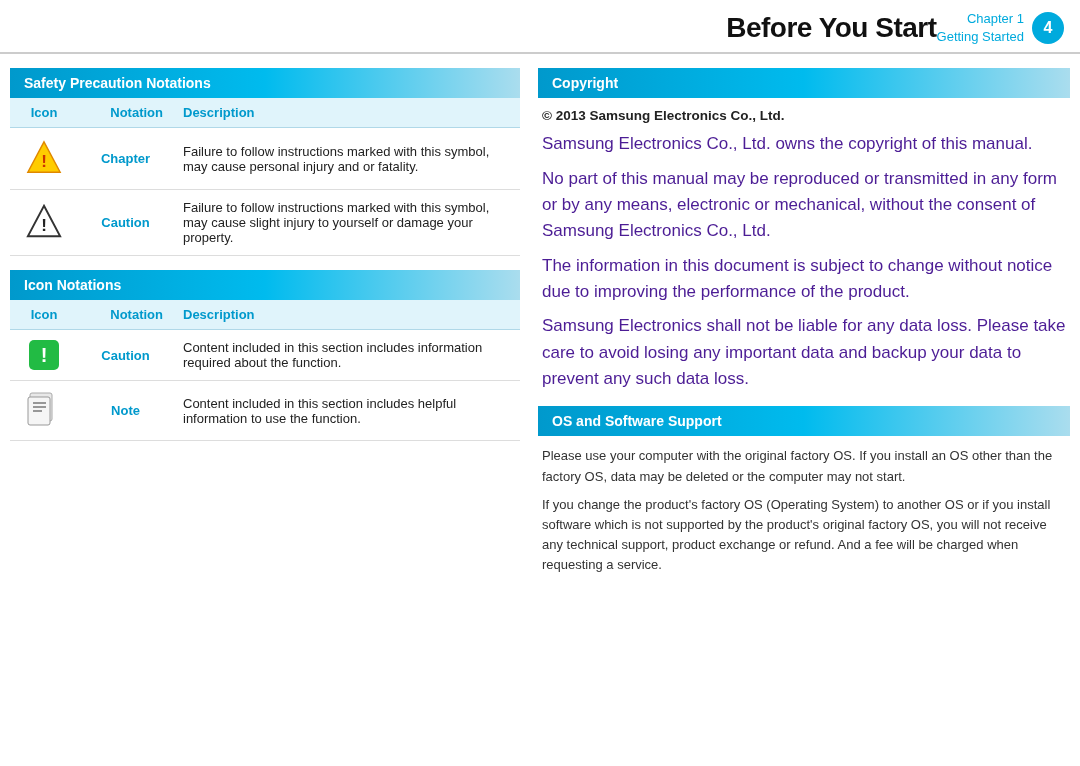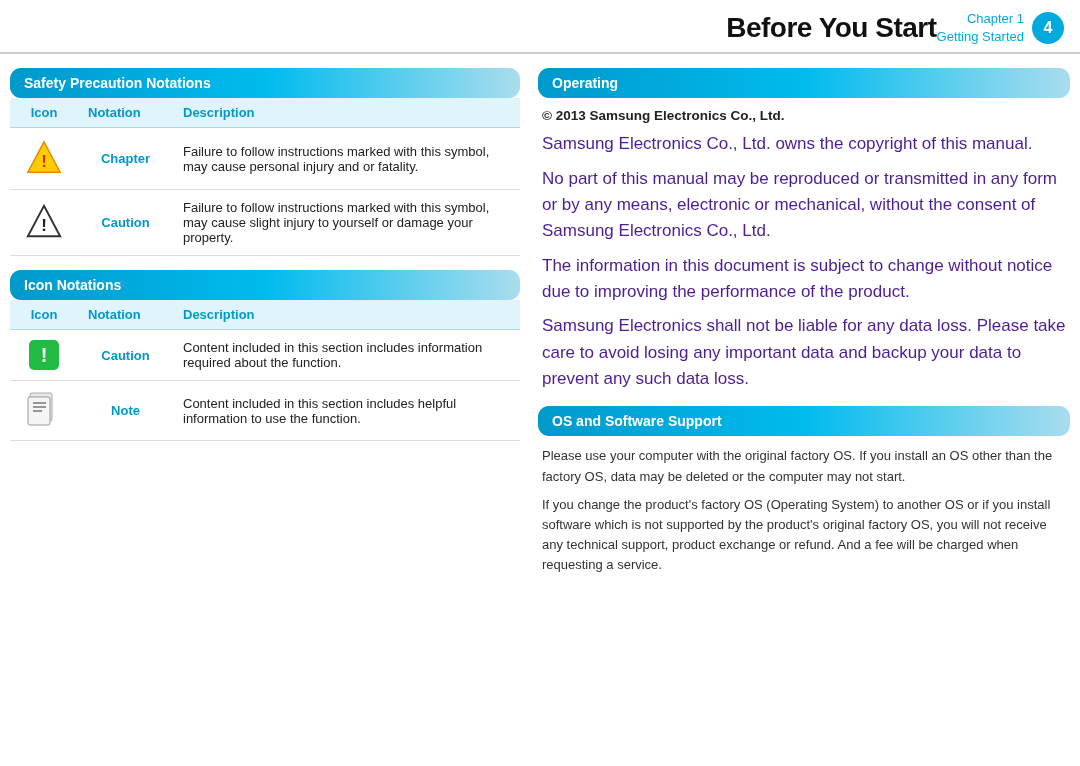--- a/index.html
+++ b/index.html
@@ -69,21 +69,20 @@
     }
 
     
     .section-header {
       background: linear-gradient(to right, #0099cc, #00bbee, #aaddee);
       color: #fff;
       font-weight: bold;
       font-size: 14px;
       padding: 7px 14px;
       margin-bottom: 0;
-      border-radius: 11px;
     }
 
     
     .notation-table {
       width: 100%;
       border-collapse: collapse;
       margin-bottom: 6px;
     }
     .notation-table th {
       background: #e0f4fb;
@@ -93,21 +92,21 @@
       padding: 7px 10px;
       text-align: left;
       border-bottom: 1px solid #b0d8e8;
     }
     .notation-table th:first-child {
       width: 68px;
       text-align: center;
     }
     .notation-table th:nth-child(2) {
       width: 95px;
-      text-align: left;
+      text-align: right;
     }
     .notation-table td {
       padding: 10px 10px;
       border-bottom: 1px solid #ddd;
       vertical-align: middle;
       font-size: 13px;
     }
     .notation-table td:first-child {
       text-align: center;
       width: 68px;
@@ -269,21 +268,21 @@
           </tr>
         </tbody>
       </table>
     </div>
 
   </div>
 
   <div class="right-col">
 
     <div class="copyright-section section-gap">
-      <div class="section-header">Operating</div>
+      <div class="section-header">Copyright</div>
       <div style="padding: 10px 4px 0 4px;">
         <div class="copyright-title">© 2013 Samsung Electronics Co., Ltd.</div>
         <p class="copyright-para">Samsung Electronics Co., Ltd. owns the copyright of this manual.</p>
         <p class="copyright-para">No part of this manual may be reproduced or transmitted in any form or by any means, electronic or mechanical, without the consent of Samsung Electronics Co., Ltd.</p>
         <p class="copyright-para">The information in this document is subject to change without notice due to improving the performance of the product.</p>
         <p class="copyright-para">Samsung Electronics shall not be liable for any data loss. Please take care to avoid losing any important data and backup your data to prevent any such data loss.</p>
       </div>
     </div>
 
     <div class="os-section">

